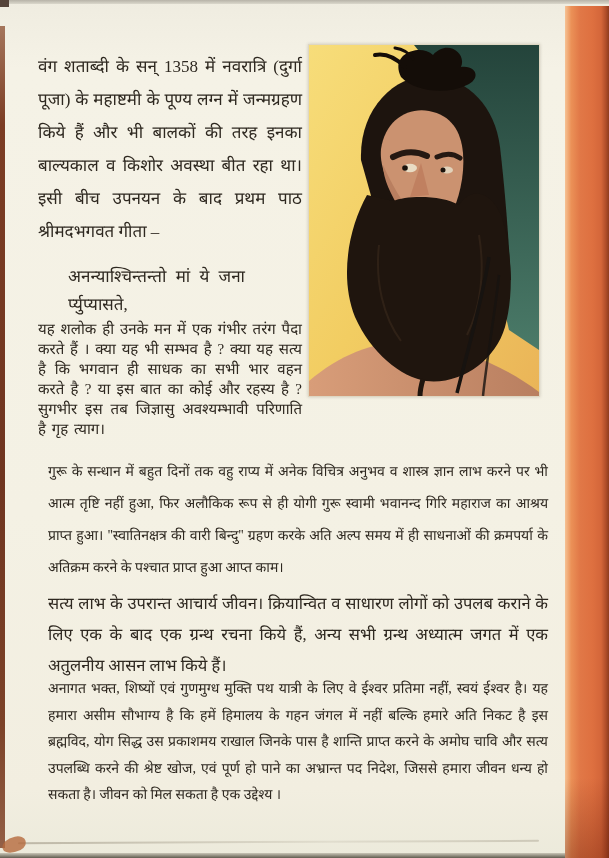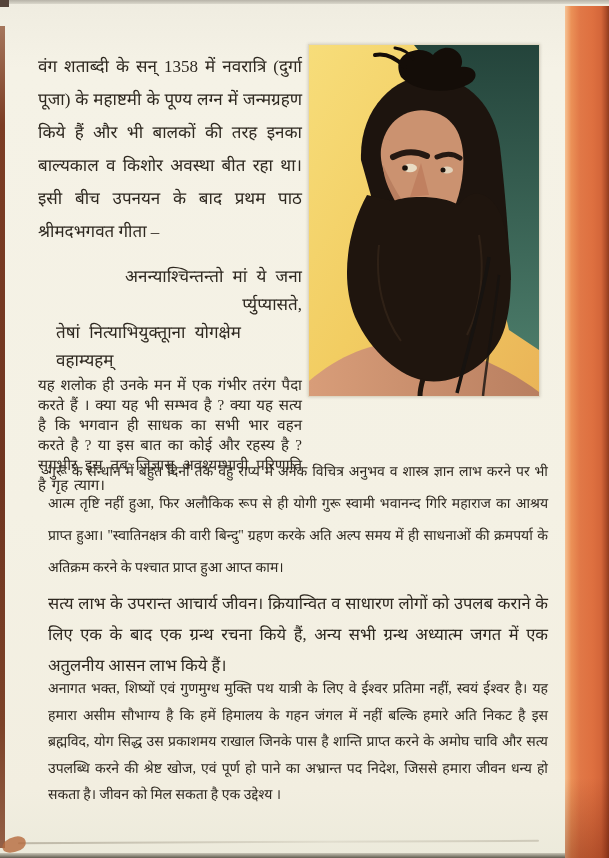--- a/index.html
+++ b/index.html
@@ -28,21 +28,21 @@
     background:linear-gradient(90deg,rgba(130,120,100,0.45),rgba(130,120,100,0.12) 60%,rgba(130,120,100,0.3));
     transform:rotate(-0.25deg);border-radius:2px;}
   .corner-mark{position:absolute;left:2px;bottom:6px;width:24px;height:15px;
     background:#b56a3d;border-radius:60% 40% 50% 40%;transform:rotate(-12deg);opacity:.8;}
   
   .para{margin:0;color:#2e2godd;font-family:Liberation Serif, serif;} 
   p.para{margin:0;color:#2e2820;text-align:justify;}
   .col-left{position:absolute;left:38px;top:50px;width:264px;}
   .p1{font-size:17px;line-height:33px;}
   .verse{margin-top:15px;font-size:17px;line-height:28px;color:#2e2820;word-spacing:5px;}
-  .verse-line-1{margin-left:30px;text-align:right;}
+  .verse-line-1{margin-left:30px;}
   .verse-line-2{margin-left:18px;}
   .p2{margin-top:21px;font-size:15px;line-height:20px;word-spacing:2px;}
   .full{position:absolute;left:48px;width:500px;}
   .p3{top:456px;font-size:14px;line-height:32px;}
   .p4{top:588px;font-size:16.5px;line-height:31px;}
   .p5{top:676px;font-size:14px;line-height:26.5px;}
   
   .photo{position:absolute;left:308px;top:44px;width:230px;height:351px;
     border:1px solid #ded7c2;box-shadow:0 0 3px rgba(90,80,60,0.25);}
   .photo svg{display:block;width:230px;height:351px;}
@@ -114,21 +114,20 @@
 
       <path d="M180,212 C174,252 160,300 148,348" stroke="#171310" stroke-width="3.5" fill="none"></path>
       <path d="M190,230 C186,268 178,312 174,351" stroke="#171310" stroke-width="2.5" fill="none" opacity="0.8"></path>
     </svg>
   </div>
 
   <div class="col-left">
     <p class="para p1">वंग शताब्दी के सन् 1358 में नवरात्रि (दुर्गा पूजा) के महाष्टमी के पूण्य लग्न में जन्मग्रहण किये हैं और भी बालकों की तरह इनका बाल्यकाल व किशोर अवस्था बीत रहा था। इसी बीच उपनयन के बाद प्रथम पाठ श्रीमदभगवत गीता –</p>
     <div class="verse">
       <div class="verse-line-1">अनन्याश्चिन्तन्तो मां ये जना र्प्युप्यासते,</div>
-      <div class="verse-line-2">तेषां नित्याभियुक्तूाना योगक्षेम वहाम्यहम्</div>
     </div>
     <p class="para p2">यह शलोक ही उनके मन में एक गंभीर तरंग पैदा करते हैं । क्या यह भी सम्भव है ? क्या यह सत्य है कि भगवान ही साधक का सभी भार वहन करते है ? या इस बात का कोई और रहस्य है ? सुगभीर इस तब जिज्ञासु अवश्यम्भावी परिणाति है गृह त्याग।</p>
   </div>
 
   <p class="para full p3">गुरू के सन्धान में बहुत दिनों तक वहु राप्य में अनेक विचित्र अनुभव व शास्त्र ज्ञान लाभ करने पर भी आत्म तृष्टि नहीं हुआ, फिर अलौकिक रूप से ही योगी गुरू स्वामी भवानन्द गिरि महाराज का आश्रय प्राप्त हुआ। ''स्वातिनक्षत्र की वारी बिन्दु'' ग्रहण करके अति अल्प समय में ही साधनाओं की क्रमपर्या के अतिक्रम करने के पश्चात प्राप्त हुआ आप्त काम।</p>
   <p class="para full p4">सत्य लाभ के उपरान्त आचार्य जीवन। क्रियान्वित व साधारण लोगों को उपलब कराने के लिए एक के बाद एक ग्रन्थ रचना किये हैं, अन्य सभी ग्रन्थ अध्यात्म जगत में एक अतुलनीय आसन लाभ किये हैं।</p>
   <p class="para full p5">अनागत भक्त, शिष्यों एवं गुणमुग्ध मुक्ति पथ यात्री के लिए वे ईश्वर प्रतिमा नहीं, स्वयं ईश्वर है। यह हमारा असीम  सौभाग्य है कि हमें हिमालय के गहन जंगल में नहीं बल्कि हमारे अति निकट है इस ब्रह्मविद, योग सिद्ध  उस प्रकाशमय राखाल जिनके पास है शान्ति प्राप्त करने के अमोघ चावि और सत्य उपलब्धि करने की श्रेष्ट खोज, एवं पूर्ण हो पाने का अभ्रान्त पद निदेश, जिससे हमारा जीवन धन्य हो सकता है। जीवन को मिल सकता है एक उद्देश्य ।</p>
 
 </div>
 

